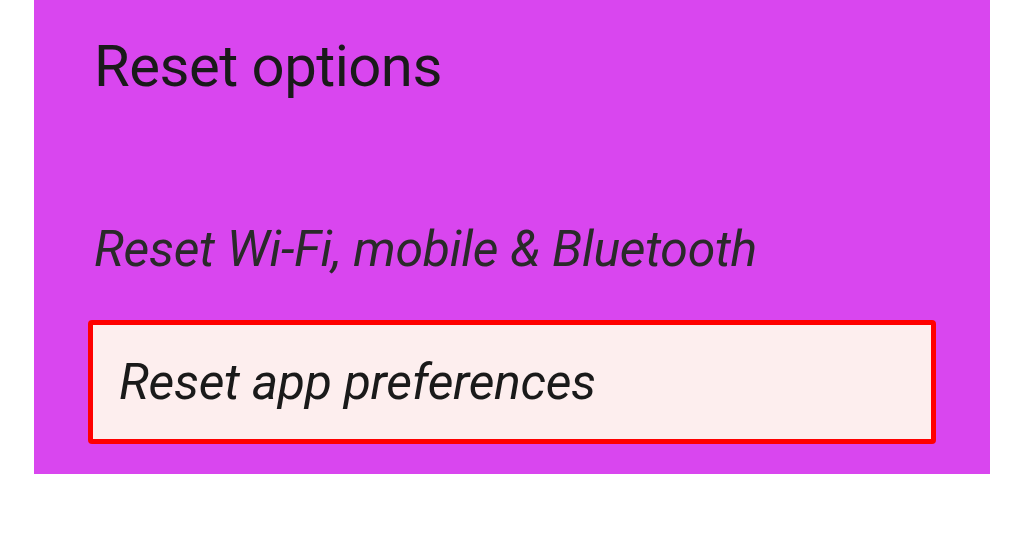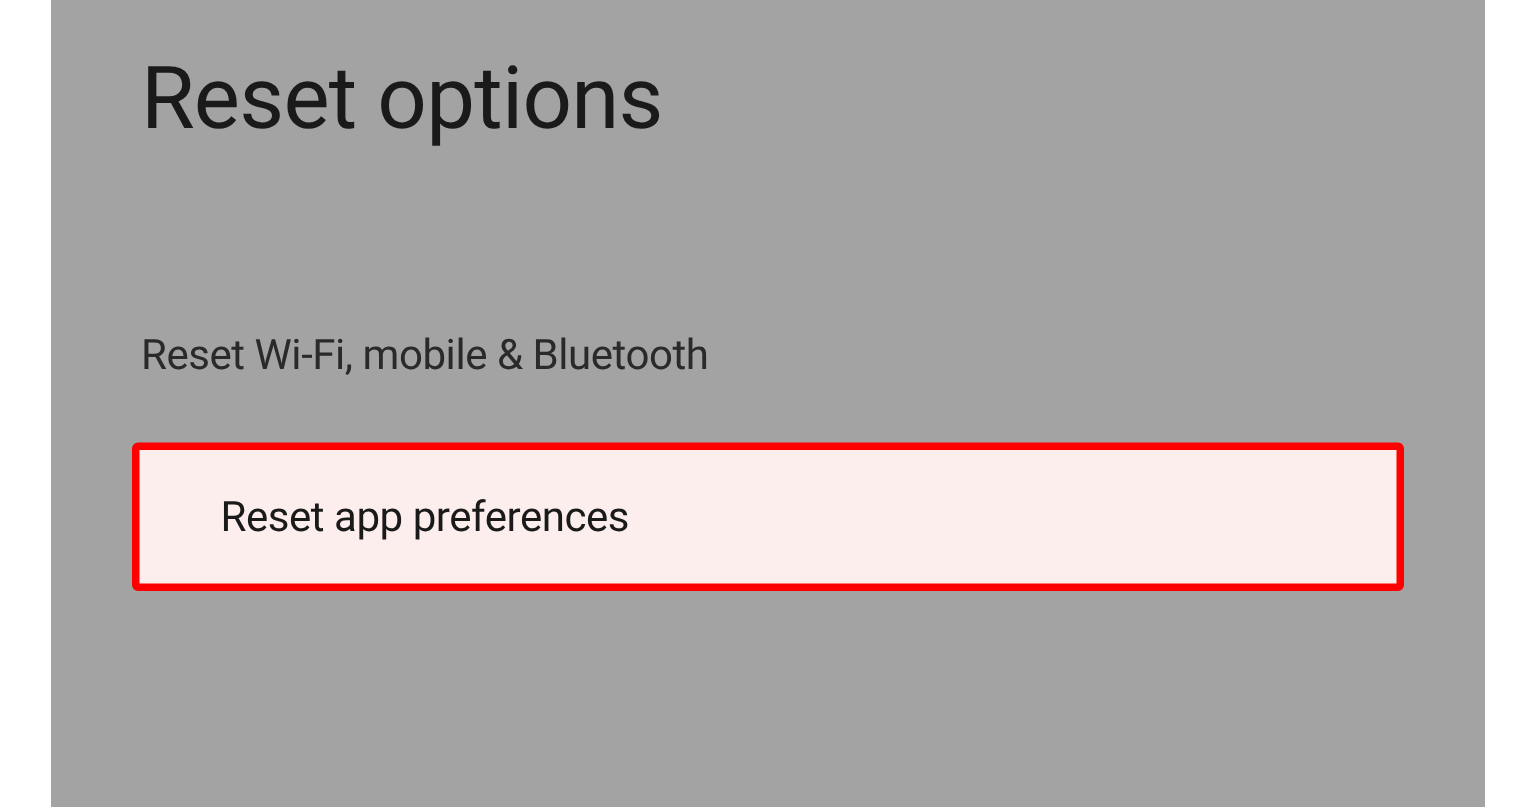--- a/index.html
+++ b/index.html
@@ -11,50 +11,51 @@
       width: 1024px;
       height: 538px;
       background: #ffffff;
       font-family: 'Roboto', 'Segoe UI', Arial, sans-serif;
       display: flex;
       justify-content: center;
       align-items: flex-start;
     }
     .screen {
       width: 956px;
-      height: 538px;
-      background: #a3a3a3;
+      height: 474px;
+      background: #d946ef;
       margin: 0 auto;
       padding: 24px 0 0 0;
       position: relative;
     }
     .page-title {
       color: #1a1a1a;
       font-size: 58px;
       font-weight: 400;
       padding: 8px 60px 0 60px;
       letter-spacing: -0.5px;
     }
     .options-list {
       margin-top: 90px;
     }
     .option-item {
       color: #2a2a2a;
-      font-size: 28px;
+      font-size: 50px;
       font-weight: 400;
       padding: 30px 60px;
       cursor: pointer;
       letter-spacing: -0.3px;
+      font-style: italic;
     }
     .option-item.highlighted {
       background: #fdeeee;
       border: 5px solid #ff0000;
       border-radius: 4px;
       margin: 12px 54px;
-      padding: 28px 54px;
+      padding: 28px 26px;
       color: #1a1a1a;
     }
   </style>
 </head>
 <body>
 
 <div class="screen">
   <h1 class="page-title">Reset options</h1>
   <div class="options-list">
     <div class="option-item">Reset Wi-Fi, mobile &amp; Bluetooth</div>

